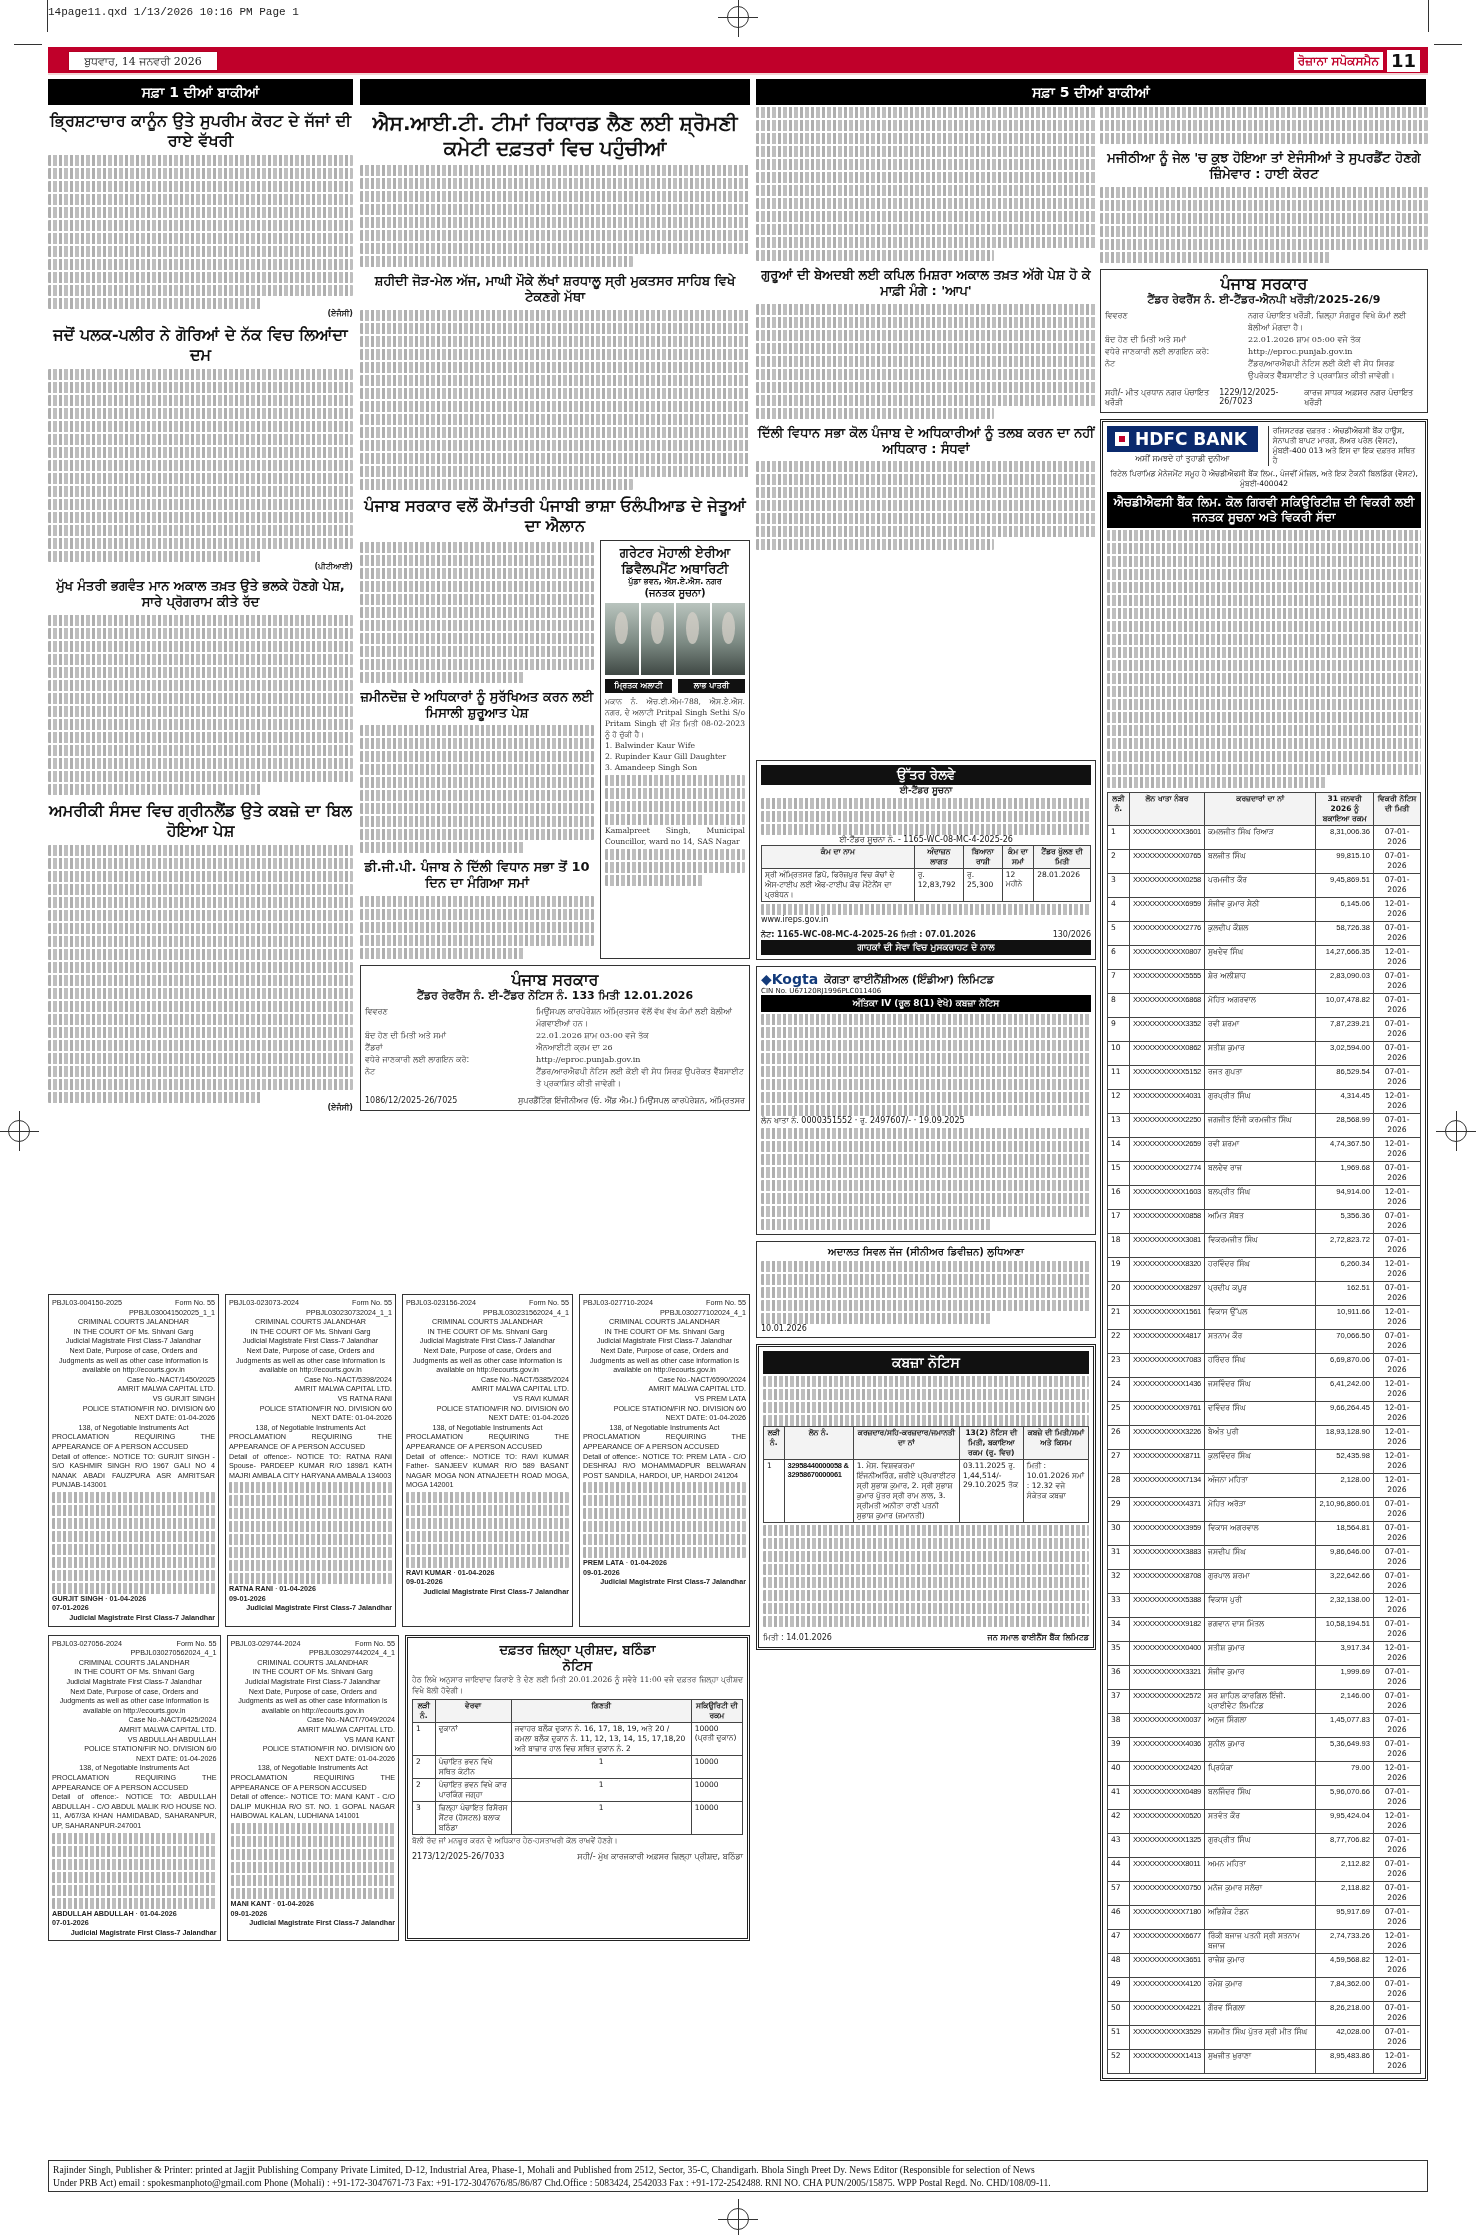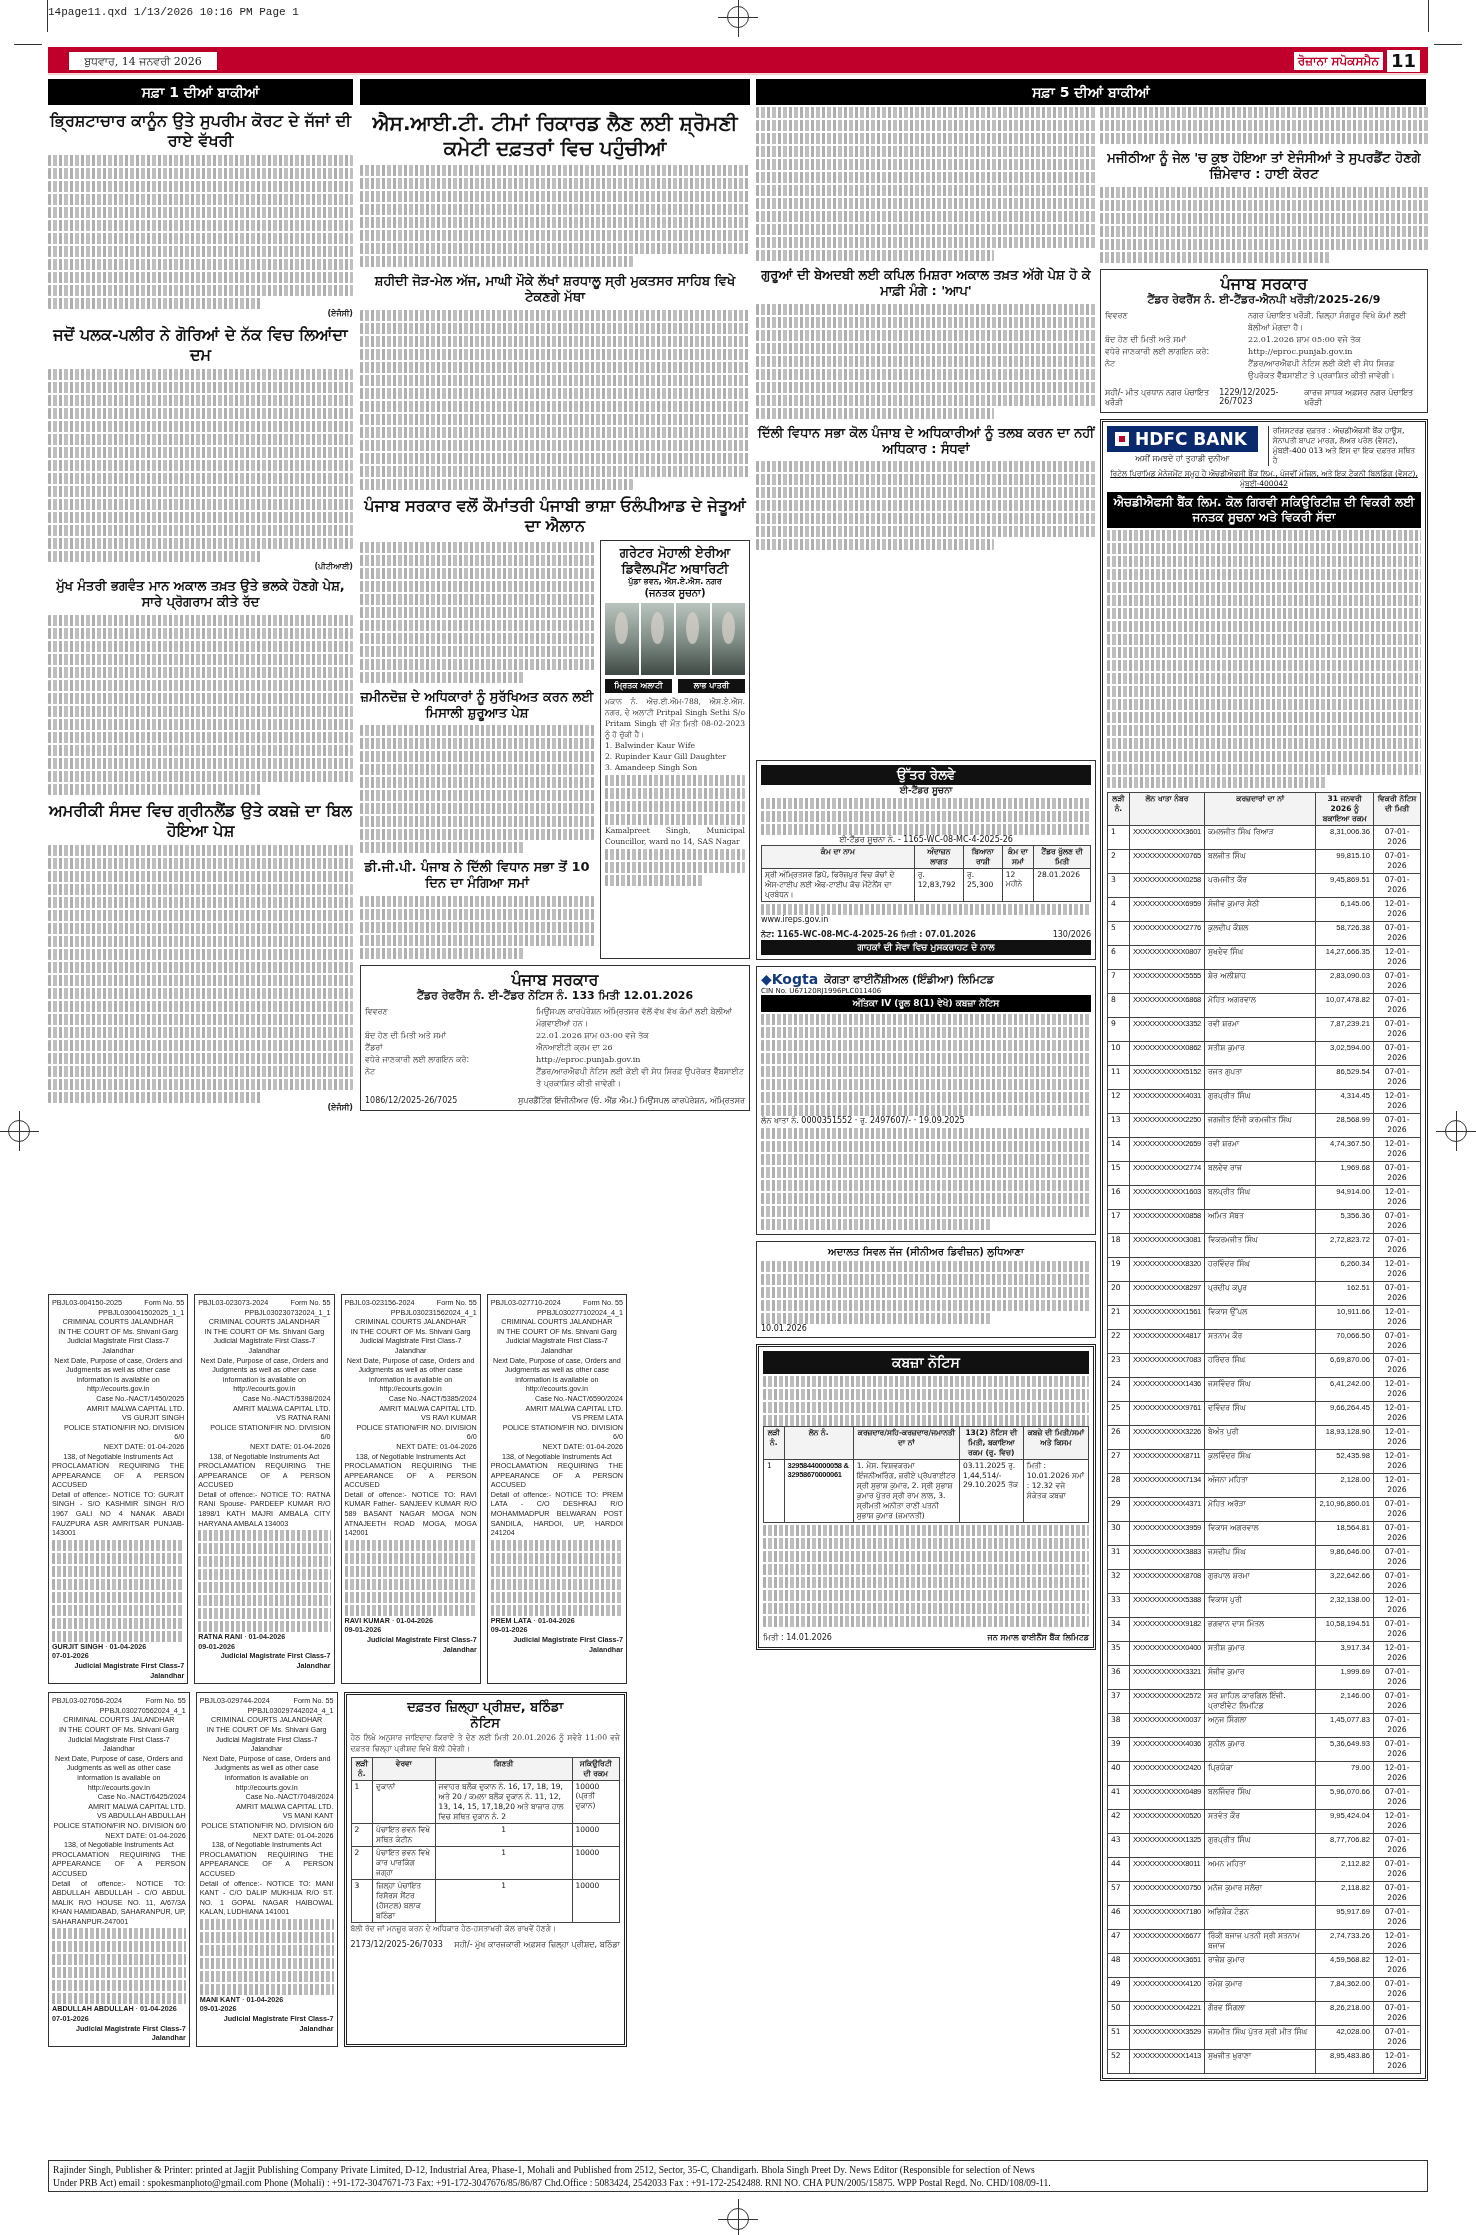--- a/index.html
+++ b/index.html
@@ -286,21 +286,21 @@
         <div>ਨੋਟ</div>
           <div class="v">ਟੈਂਡਰ/ਆਰਐਫਪੀ ਨੋਟਿਸ ਲਈ ਕੋਈ ਵੀ ਸੋਧ ਸਿਰਫ਼ ਉਪਰੋਕਤ ਵੈੱਬਸਾਈਟ ਤੇ ਪ੍ਰਕਾਸ਼ਿਤ ਕੀਤੀ ਜਾਵੇਗੀ।</div>
       </div>
       <div class="sig-row">
         <span>1086/12/2025-26/7025</span>
         <span>ਸੁਪਰਡੈਂਟਿੰਗ ਇੰਜੀਨੀਅਰ (ਓ. ਐਂਡ ਐਮ.) ਮਿਉਂਸਪਲ ਕਾਰਪੋਰੇਸ਼ਨ, ਅੰਮ੍ਰਿਤਸਰ</span>
       </div>
     </div>
   </div>
 
-  <div class="col" style="left:0; top:1215px; width:579px;">
+  <div class="col" style="left:0; top:1215px; width:702px;">
     <div style="display:grid; grid-template-columns: repeat(4, 1fr); gap:6px;">
       <div class="court-notice">
         <div class="row2">
             <span>PBJL03-004150-2025</span>
             <span>Form No. 55</span>
           </div>
         <div class="right">PPBJL030041502025_1_1</div>
         <div>CRIMINAL COURTS JALANDHAR</div>
         <div>IN THE COURT OF Ms. Shivani Garg</div>
         <div>Judicial Magistrate First Class-7 Jalandhar</div>
@@ -704,21 +704,21 @@
       <div style="display:flex; gap:10px;">
         <div style="width:48%;">
           <div class="hdfc-logo">
               <span class="hdfc-sq"></span>
               <span>HDFC BANK</span>
             </div>
           <div style="font-size:8px;text-align:center;margin-top:2px;">ਅਸੀਂ ਸਮਝਦੇ ਹਾਂ ਤੁਹਾਡੀ ਦੁਨੀਆ</div>
         </div>
         <div style="flex:1;font-size:7.5px;line-height:10px;border-left:1px solid #333;padding-left:4px;">ਰਜਿਸਟਰਡ ਦਫ਼ਤਰ : ਐਚਡੀਐਫਸੀ ਬੈਂਕ ਹਾਊਸ, ਸੇਨਾਪਤੀ ਬਾਪਟ ਮਾਰਗ, ਲੋਅਰ ਪਰੇਲ (ਵੈਸਟ), ਮੁੰਬਈ-400 013 ਅਤੇ ਇਸ ਦਾ ਇਕ ਦਫ਼ਤਰ ਸਥਿਤ ਹੈ</div>
       </div>
-      <div style="font-size:7.5px;text-align:center;margin:3px 0;text-decoration:underline;">ਰਿਟੇਲ ਪਿਰਾਮਿਡ ਮੈਨੇਜਮੈਂਟ ਸਮੂਹ ਹੈ ਐਚਡੀਐਫਸੀ ਬੈਂਕ ਲਿਮ., ਪੰਜਵੀਂ ਮੰਜ਼ਿਲ, ਅਤੇ ਇਕ ਟੈਕਨੀ ਬਿਲਡਿੰਗ (ਵੈਸਟ), ਮੁੰਬਈ-400042</div>
+      <div style="font-size:7.5px;text-align:center;margin:3px 0;">ਰਿਟੇਲ ਪਿਰਾਮਿਡ ਮੈਨੇਜਮੈਂਟ ਸਮੂਹ ਹੈ ਐਚਡੀਐਫਸੀ ਬੈਂਕ ਲਿਮ., ਪੰਜਵੀਂ ਮੰਜ਼ਿਲ, ਅਤੇ ਇਕ ਟੈਕਨੀ ਬਿਲਡਿੰਗ (ਵੈਸਟ), ਮੁੰਬਈ-400042</div>
       <div class="blackband">ਐਚਡੀਐਫਸੀ ਬੈਂਕ ਲਿਮ. ਕੋਲ ਗਿਰਵੀ ਸਕਿਉਰਿਟੀਜ਼ ਦੀ ਵਿਕਰੀ ਲਈ ਜਨਤਕ ਸੂਚਨਾ ਅਤੇ ਵਿਕਰੀ ਸੱਦਾ</div>
       <div class="filler"></div>
         <div class="filler"></div>
         <div class="filler"></div>
         <div class="filler"></div>
         <div class="filler"></div>
       <div class="filler"></div>
         <div class="filler"></div>
         <div class="filler"></div>
         <div class="filler"></div>

